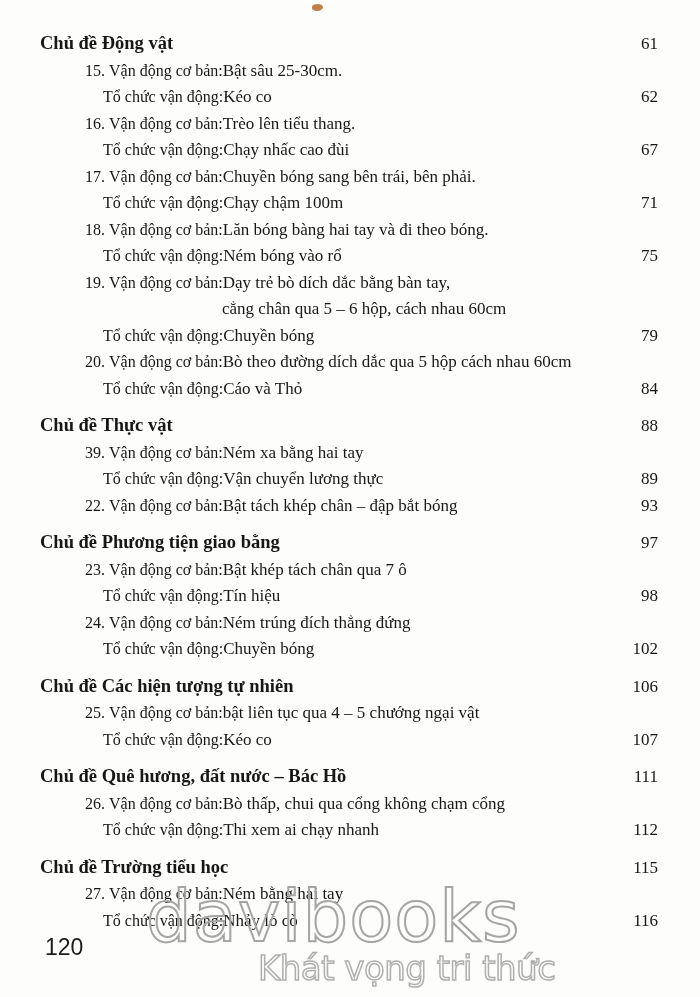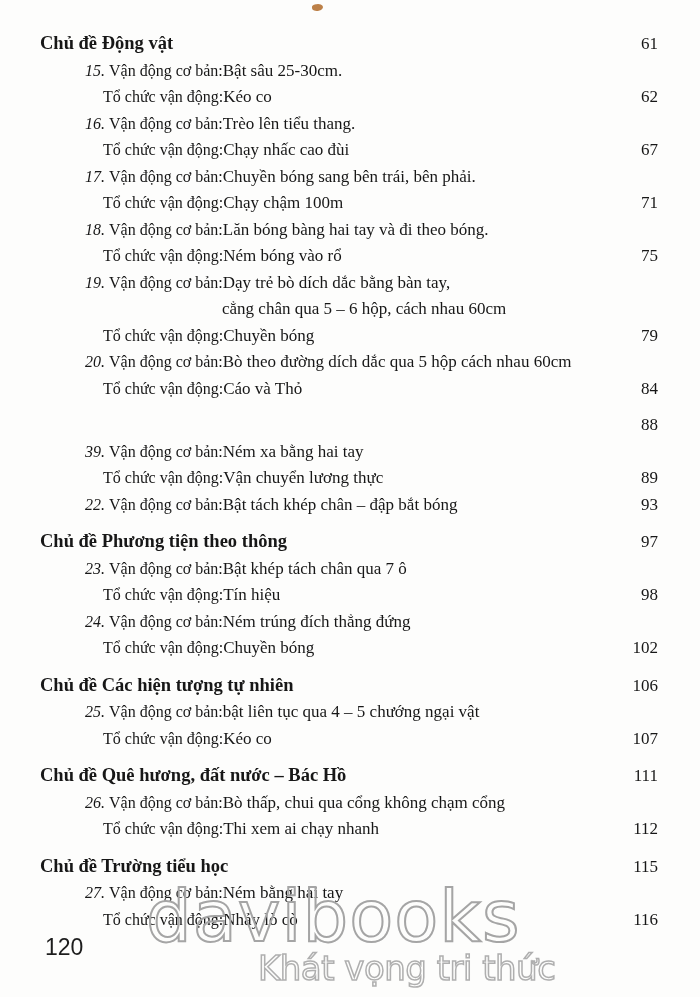--- a/index.html
+++ b/index.html
@@ -25,21 +25,21 @@
   .stitle{
     font-weight:bold;font-size:18.5px;
     flex:0 0 auto;min-width:193px;
   }
   .item{padding-left:45px;}   
   .cont{padding-left:182px;}  
   .lblwrap{
     flex:0 0 137px;font-size:16px;
   }
   .org .lblwrap{padding-left:18px;box-sizing:border-box;}
-  .num{margin-right:4px;font-style:italic;}
+  .num{margin-right:4px;}
   .desc{font-size:17px;flex:0 0 auto;}
   .leader{
     flex:1 1 0;min-width:0;overflow:hidden;
     height:16px;align-self:flex-end;margin:0 3px 4px 4px;
   }
   .leader::after{
     content:"........................................................................................................................................................................................................";
     font-size:15px;line-height:15px;letter-spacing:1.6px;color:#141414;
   }
   .pnum{flex:0 0 auto;min-width:26px;text-align:right;font-size:17px;}
@@ -155,20 +155,21 @@
   </div>
 
   <div class="row item org">
     <span class="lblwrap"><span>Tổ chức vận động:</span></span>
     <span class="desc">Cáo và Thỏ</span>
     <span class="leader"></span>
     <span class="pnum">84</span>
   </div>
 
   <div class="row section">
+    <span class="stitle">Chủ đề Thực vật</span>
     <span class="leader"></span>
     <span class="pnum">88</span>
   </div>
 
   <div class="row item basic">
     <span class="lblwrap"><span class="num">39.</span><span>Vận động cơ bản:</span></span>
     <span class="desc">Ném xa bằng hai tay</span>
   </div>
 
   <div class="row item org">
@@ -179,21 +180,21 @@
   </div>
 
   <div class="row item basic">
     <span class="lblwrap"><span class="num">22.</span><span>Vận động cơ bản:</span></span>
     <span class="desc">Bật tách khép chân – đập bắt bóng</span>
     <span class="leader"></span>
     <span class="pnum">93</span>
   </div>
 
   <div class="row section">
-    <span class="stitle">Chủ đề Phương tiện theo thông</span>
+    <span class="stitle">Chủ đề Phương tiện giao bằng</span>
     <span class="leader"></span>
     <span class="pnum">97</span>
   </div>
 
   <div class="row item basic">
     <span class="lblwrap"><span class="num">23.</span><span>Vận động cơ bản:</span></span>
     <span class="desc">Bật khép tách chân qua 7 ô</span>
   </div>
 
   <div class="row item org">

